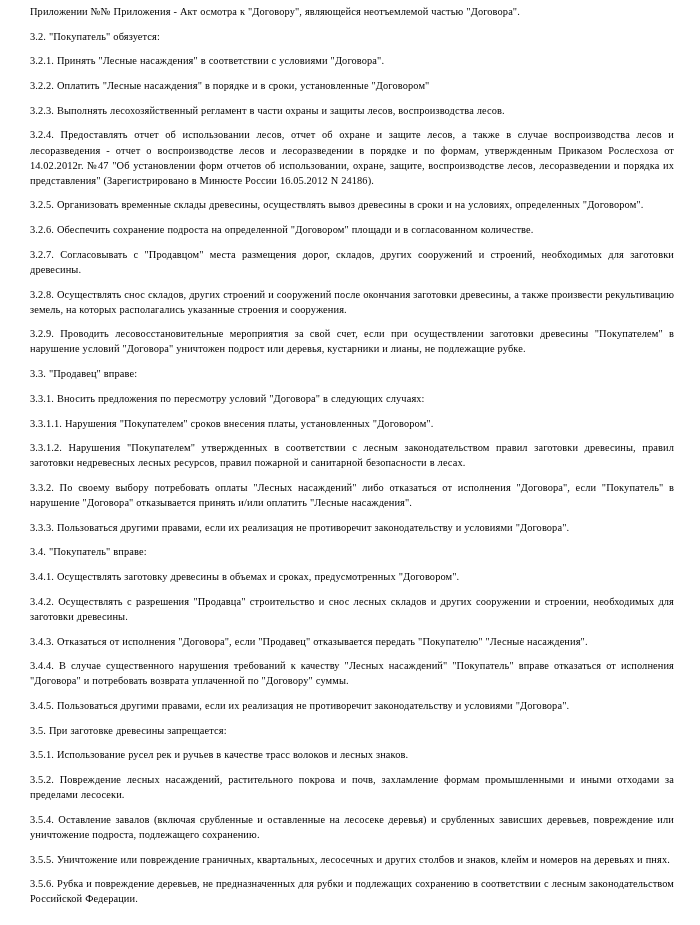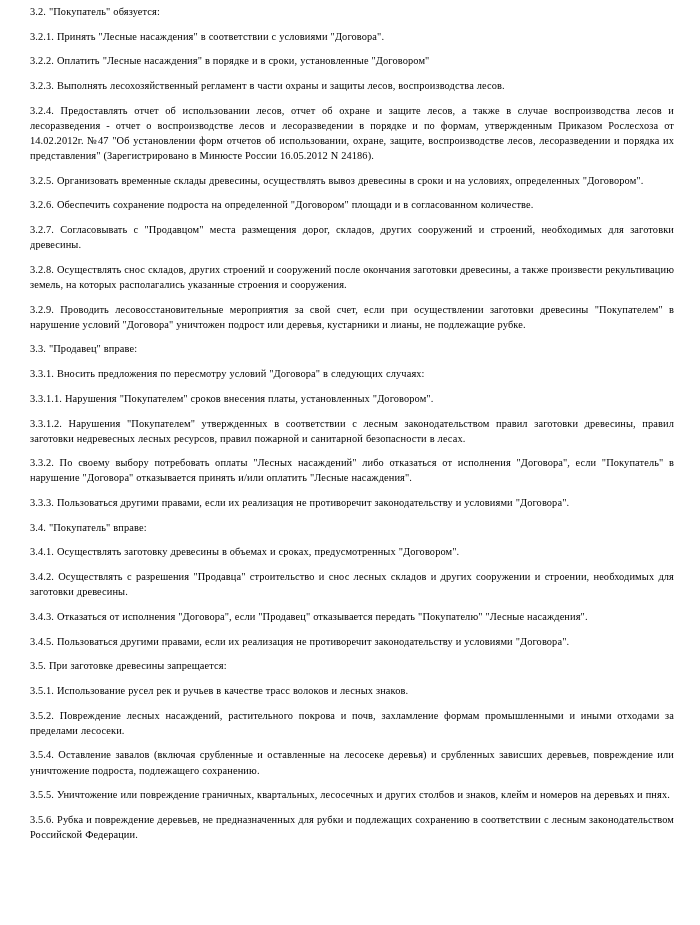--- a/index.html
+++ b/index.html
@@ -37,40 +37,42 @@
   }
   .para.tight {
     text-align: left;
   }
 </style>
 </head>
 <body>
 
 <div id="document-page">
   <div id="paragraph-container">
+      <p class="para">Приложении №№ Приложения - Акт осмотра к "Договору", являющейся неотъемлемой частью "Договора".</p>
       <p class="para tight">3.2. "Покупатель" обязуется:</p>
       <p class="para tight">3.2.1. Принять "Лесные насаждения" в соответствии с условиями "Договора".</p>
       <p class="para tight">3.2.2. Оплатить "Лесные насаждения" в порядке и в сроки, установленные "Договором"</p>
       <p class="para tight">3.2.3. Выполнять лесохозяйственный регламент в части охраны и защиты лесов, воспроизводства лесов.</p>
       <p class="para">3.2.4. Предоставлять отчет об использовании лесов, отчет об охране и защите лесов, а также в случае воспроизводства лесов и лесоразведения - отчет о воспроизводстве лесов и лесоразведении в порядке и по формам, утвержденным Приказом Рослесхоза от 14.02.2012г. №47 "Об установлении форм отчетов об использовании, охране, защите, воспроизводстве лесов, лесоразведении и порядка их представления" (Зарегистрировано в Минюсте России 16.05.2012 N 24186).</p>
       <p class="para">3.2.5. Организовать временные склады древесины, осуществлять вывоз древесины в сроки и на условиях, определенных "Договором".</p>
       <p class="para tight">3.2.6. Обеспечить сохранение подроста на определенной "Договором" площади и в согласованном количестве.</p>
       <p class="para">3.2.7. Согласовывать с "Продавцом" места размещения  дорог, складов, других сооружений и строений, необходимых для заготовки древесины.</p>
       <p class="para">3.2.8. Осуществлять снос складов, других строений и сооружений после окончания заготовки древесины, а также произвести рекультивацию земель, на которых располагались указанные строения и сооружения.</p>
       <p class="para">3.2.9. Проводить лесовосстановительные мероприятия за свой счет, если при осуществлении заготовки древесины "Покупателем" в нарушение условий "Договора" уничтожен подрост или деревья, кустарники и лианы, не подлежащие рубке.</p>
       <p class="para tight">3.3. "Продавец" вправе:</p>
       <p class="para tight">3.3.1. Вносить предложения по пересмотру условий "Договора" в следующих случаях:</p>
       <p class="para tight">3.3.1.1. Нарушения "Покупателем" сроков внесения платы, установленных "Договором".</p>
       <p class="para">3.3.1.2. Нарушения "Покупателем" утвержденных в соответствии с лесным законодательством правил заготовки древесины, правил заготовки недревесных лесных ресурсов, правил пожарной и санитарной безопасности в лесах.</p>
       <p class="para">3.3.2. По своему выбору потребовать оплаты "Лесных насаждений" либо отказаться от исполнения "Договора", если "Покупатель" в нарушение "Договора" отказывается принять и/или оплатить "Лесные насаждения".</p>
       <p class="para tight">3.3.3. Пользоваться другими правами, если их реализация не противоречит  законодательству и условиями "Договора".</p>
       <p class="para tight">3.4. "Покупатель" вправе:</p>
       <p class="para tight">3.4.1. Осуществлять заготовку древесины в объемах и сроках, предусмотренных "Договором".</p>
       <p class="para">3.4.2. Осуществлять с разрешения "Продавца" строительство и снос лесных складов и других сооружении и строении, необходимых для заготовки древесины.</p>
       <p class="para tight">3.4.3. Отказаться от исполнения "Договора", если "Продавец" отказывается передать "Покупателю" "Лесные насаждения".</p>
+      <p class="para">3.4.4. В случае существенного нарушения  требований к качеству "Лесных насаждений" "Покупатель" вправе отказаться от исполнения "Договора" и потребовать возврата уплаченной по "Договору" суммы.</p>
       <p class="para tight">3.4.5. Пользоваться другими правами, если их реализация не противоречит  законодательству и условиями "Договора".</p>
       <p class="para tight">3.5. При заготовке древесины запрещается:</p>
       <p class="para tight">3.5.1. Использование русел рек и ручьев в качестве трасс волоков и лесных знаков.</p>
       <p class="para">3.5.2. Повреждение лесных насаждений, растительного покрова и почв, захламление формам промышленными и иными отходами за пределами лесосеки.</p>
       <p class="para">3.5.4. Оставление завалов (включая срубленные и оставленные на лесосеке деревья) и срубленных зависших деревьев, повреждение или уничтожение подроста, подлежащего сохранению.</p>
       <p class="para">3.5.5. Уничтожение или повреждение граничных, квартальных, лесосечных и других столбов и знаков, клейм и номеров на деревьях и пнях.</p>
       <p class="para">3.5.6. Рубка и повреждение деревьев, не предназначенных для рубки и подлежащих сохранению в соответствии с лесным законодательством Российской Федерации.</p>
     </div>
 </div>
 

